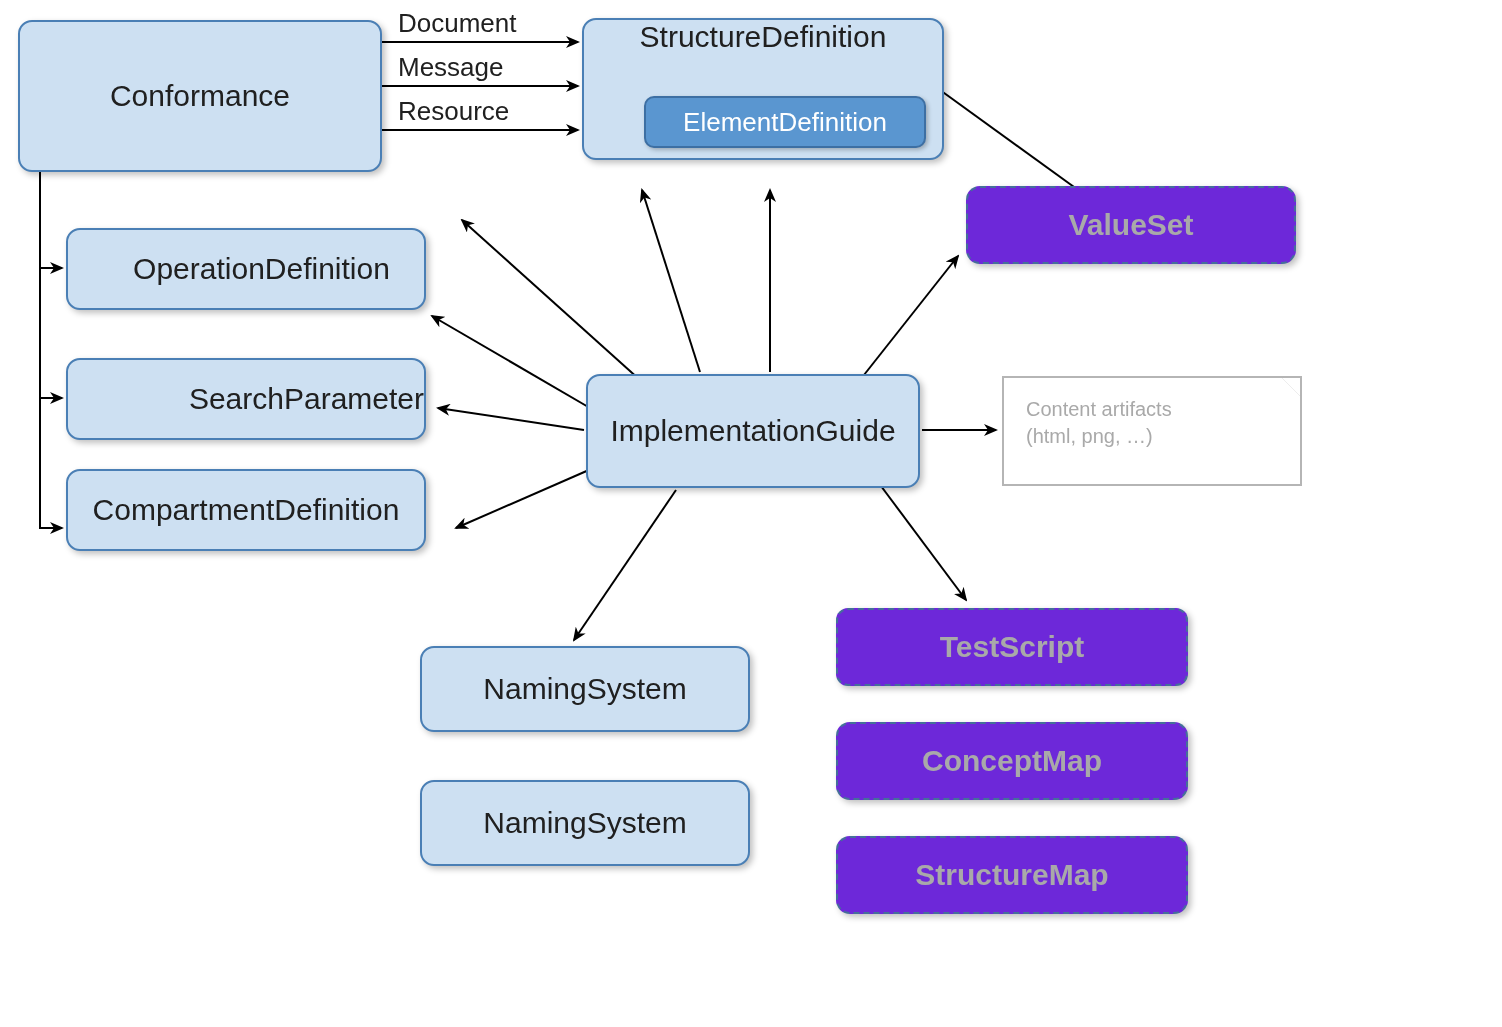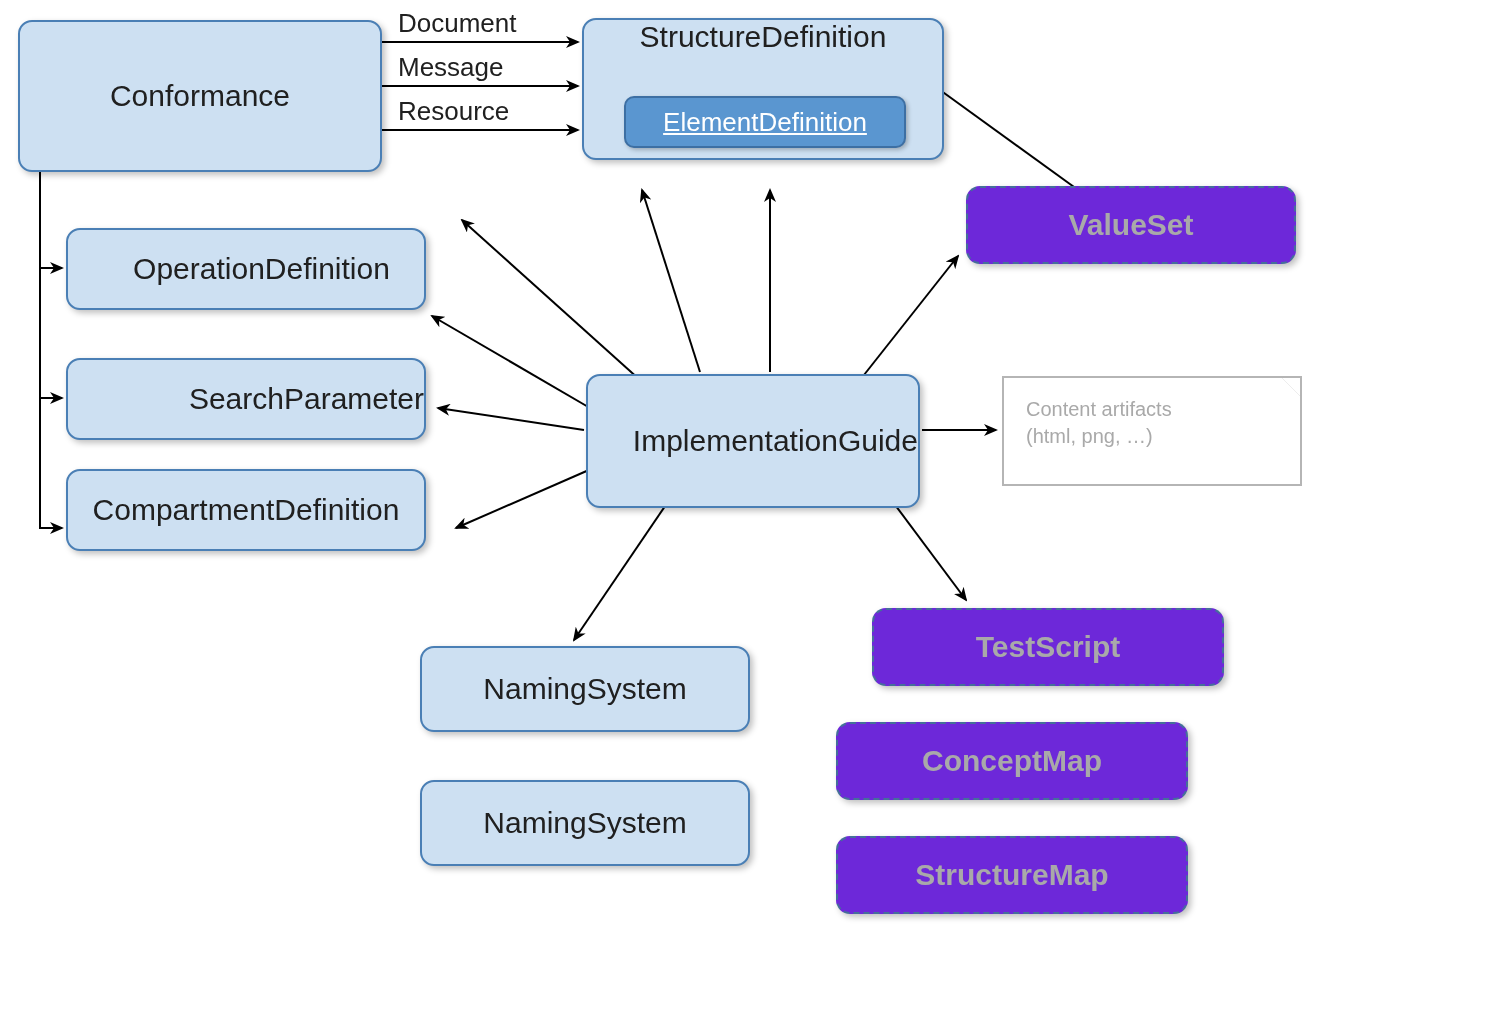--- a/index.html
+++ b/index.html
@@ -118,56 +118,56 @@
   <line x1="878" y1="482" x2="966" y2="600" stroke="#000" stroke-width="2" marker-end="url(#ah)"></line>
 </svg>
 
 <div class="node solid" style="left:18px; top:20px; width:364px; height:152px;">
   <span>Conformance</span>
 </div>
 
 <div class="node solid" style="left:582px; top:18px; width:362px; height:142px; justify-content:flex-start; flex-direction:column; padding-top:0;">
   <span>StructureDefinition</span>
 </div>
-<div class="inner-pill" style="left:624px; top:96px; width:278px; height:48px;text-decoration:underline;">
+<div class="inner-pill" style="left:644px; top:96px; width:278px; height:48px;">
   <span>ElementDefinition</span>
 </div>
 
 <div class="node solid" style="left:66px; top:228px; width:360px; height:82px;padding-left:31px;">
   <span>OperationDefinition</span>
 </div>
 <div class="node solid" style="left:66px; top:358px; width:360px; height:82px;justify-content:flex-end;">
   <span>SearchParameter</span>
 </div>
 <div class="node solid" style="left:66px; top:469px; width:360px; height:82px;">
   <span>CompartmentDefinition</span>
 </div>
 
-<div class="node solid" style="left:586px; top:374px; width:334px; height:134px;justify-content:flex-end;">
+<div class="node solid" style="left:586px; top:374px; width:334px; height:114px;">
   <span>ImplementationGuide</span>
 </div>
 
 <div class="node solid" style="left:420px; top:646px; width:330px; height:86px;">
   <span>NamingSystem</span>
 </div>
 <div class="node solid" style="left:420px; top:780px; width:330px; height:86px;">
   <span>NamingSystem</span>
 </div>
 
 <div class="node dashed" style="left:966px; top:186px; width:330px; height:78px;">
   <span>ValueSet</span>
 </div>
 
 <div class="note" style="left:1002px; top:376px; width:300px; height:110px;">
   <div class="note-fold"></div>
   <div>Content artifacts</div>
   <div>(html, png, …)</div>
 </div>
 
-<div class="node dashed" style="left:872px; top:608px; width:352px; height:78px;">
+<div class="node dashed" style="left:836px; top:608px; width:352px; height:78px;border-radius:12px;">
   <span>TestScript</span>
 </div>
 <div class="node dashed" style="left:836px; top:722px; width:352px; height:78px;">
   <span>ConceptMap</span>
 </div>
 <div class="node dashed" style="left:836px; top:836px; width:352px; height:78px;text-align:center;">
   <span>StructureMap</span>
 </div>
 
 <div class="edge-label" style="left:398px; top:8px;">Document</div>

